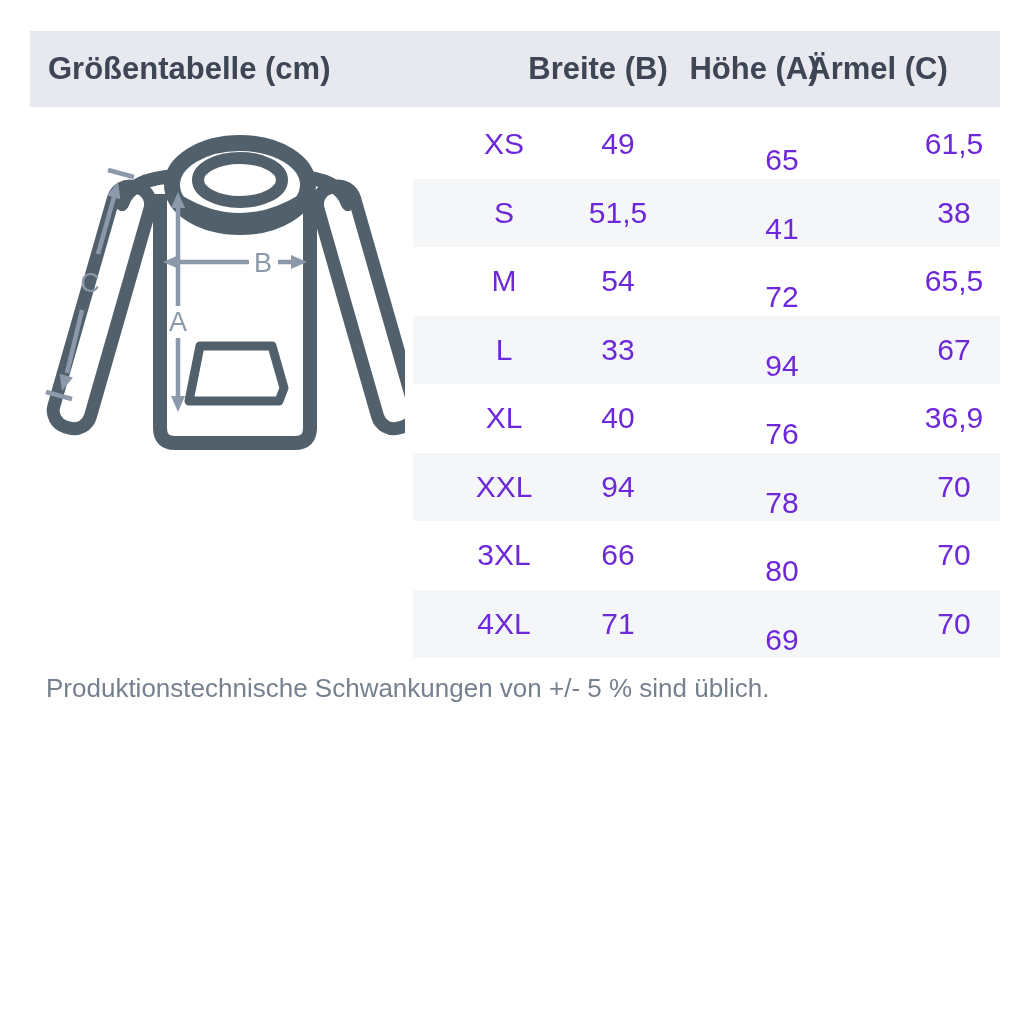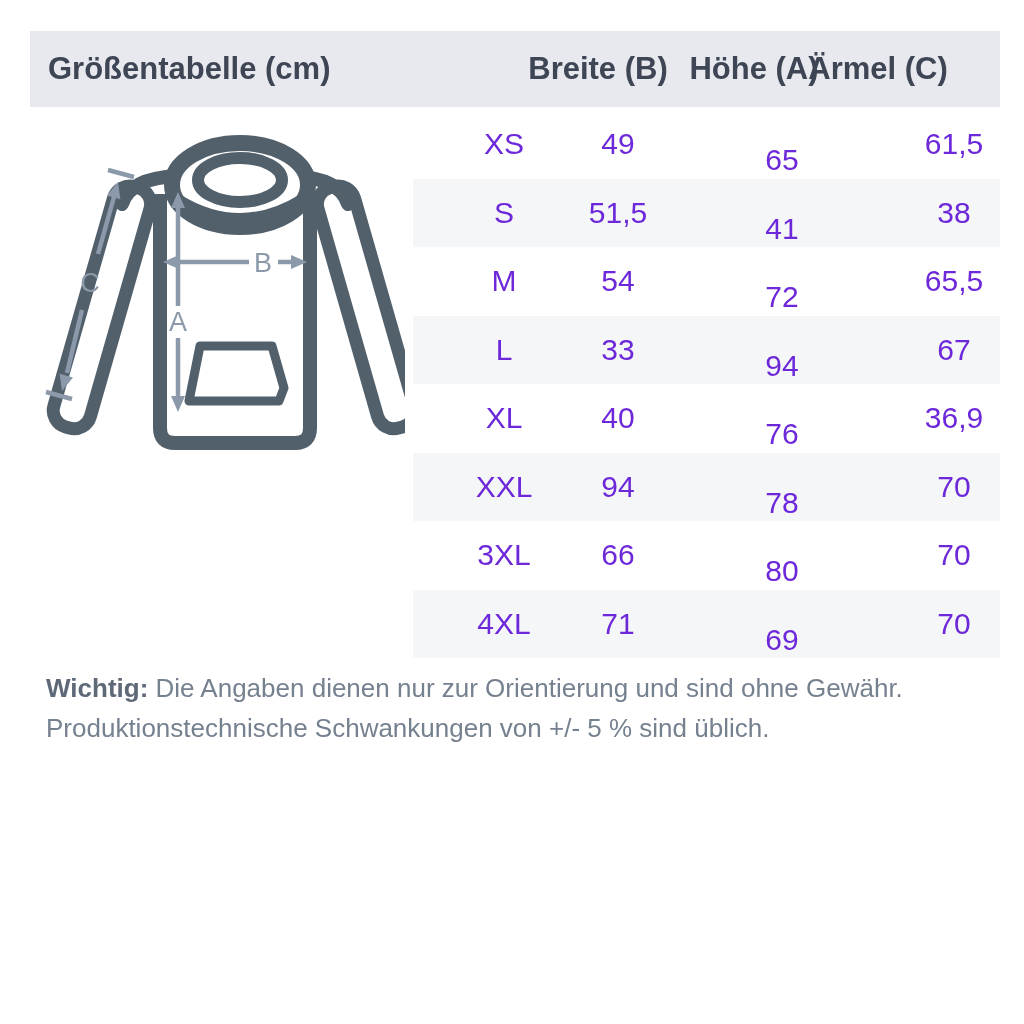--- a/index.html
+++ b/index.html
@@ -154,17 +154,16 @@
     </div>
     <div class="row shaded">
       <span class="cell size">4XL</span>
       <span class="cell col-b">71</span>
       <span class="cell col-a">69</span>
       <span class="cell col-c">70</span>
     </div>
   </div>
 
   <div class="footer">
-    <p><span class="bold">Wichtig:</span> <span>Die Angaben dienen nur zur Orientierung und sind ohne Gewähr.</span></p>
     <p>Produktionstechnische Schwankungen von +/- 5 % sind üblich.</p>
   </div>
 
 </div>
 
 </body></html>

